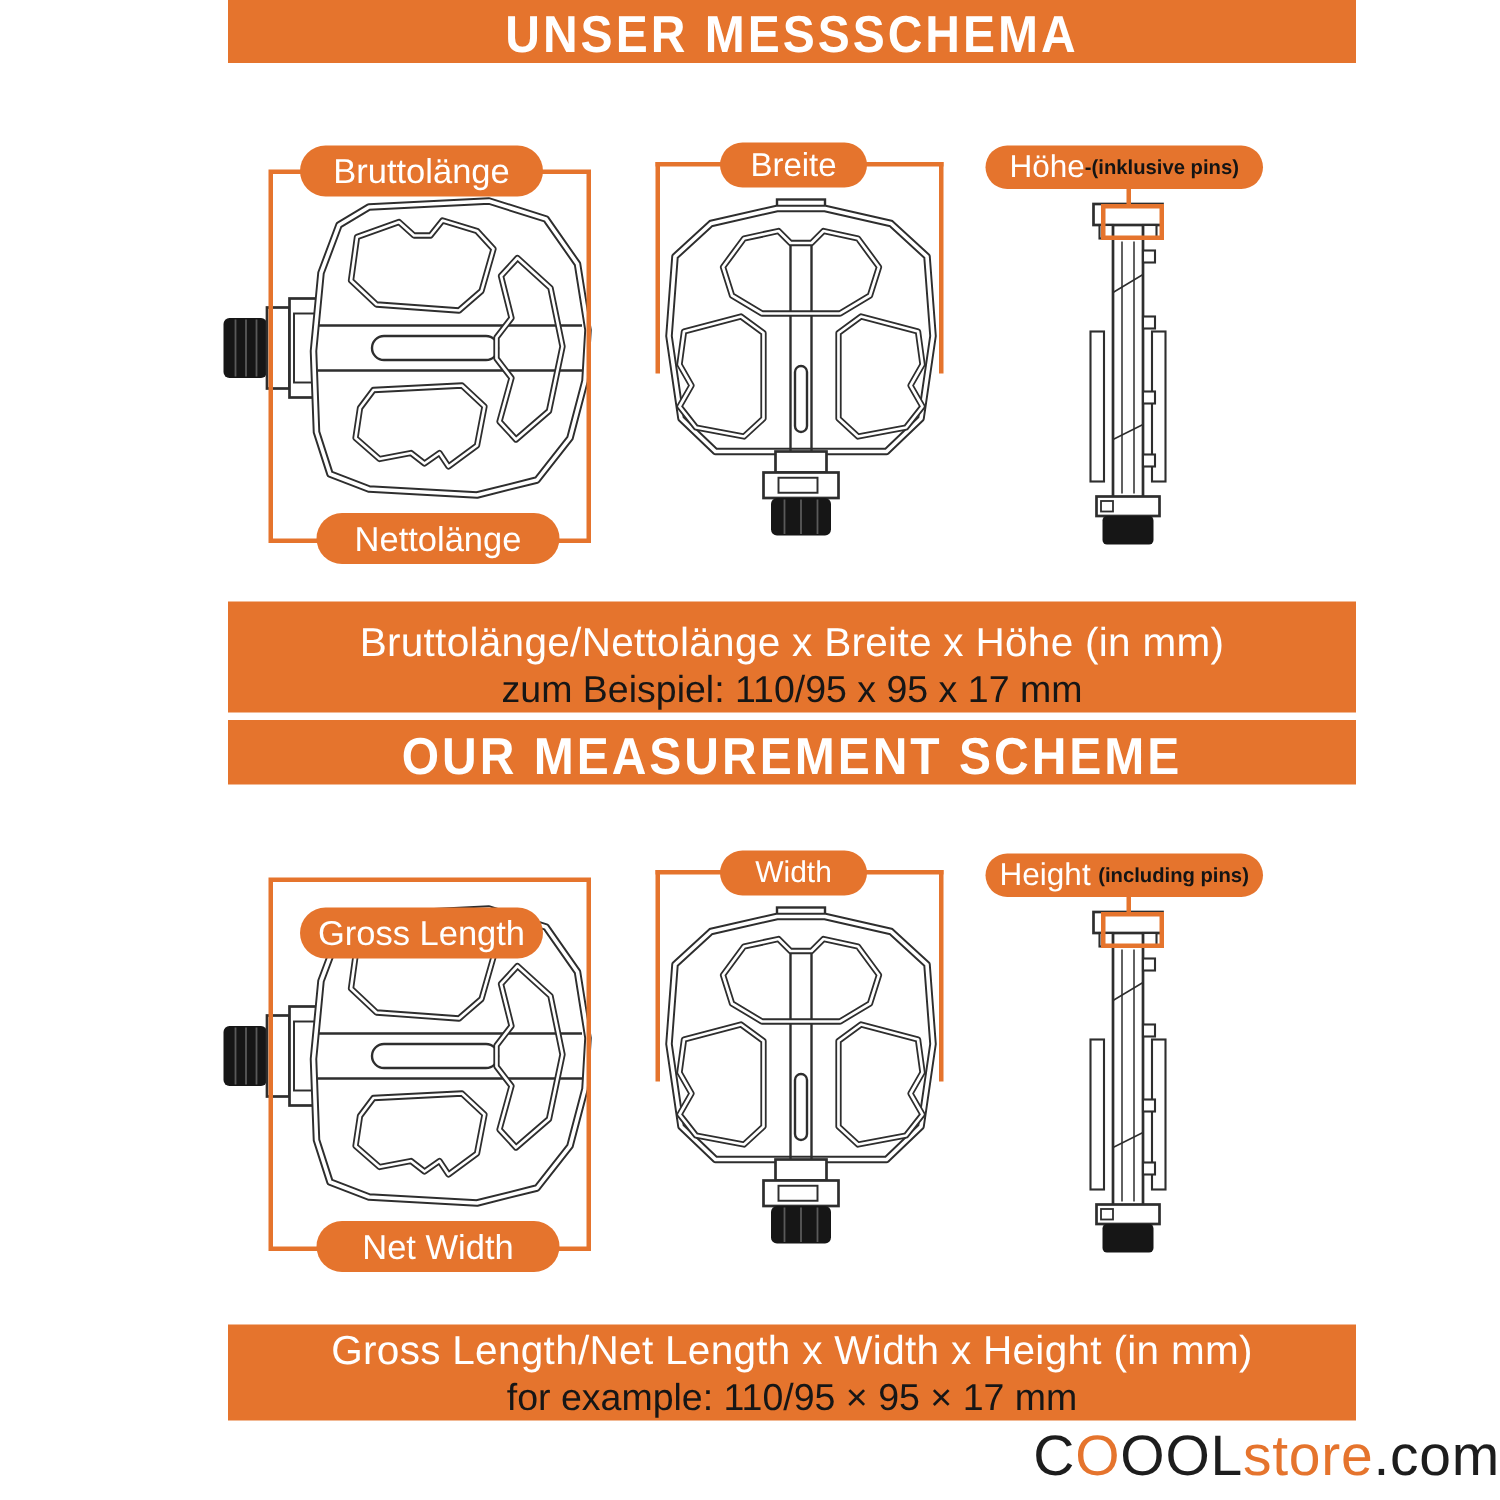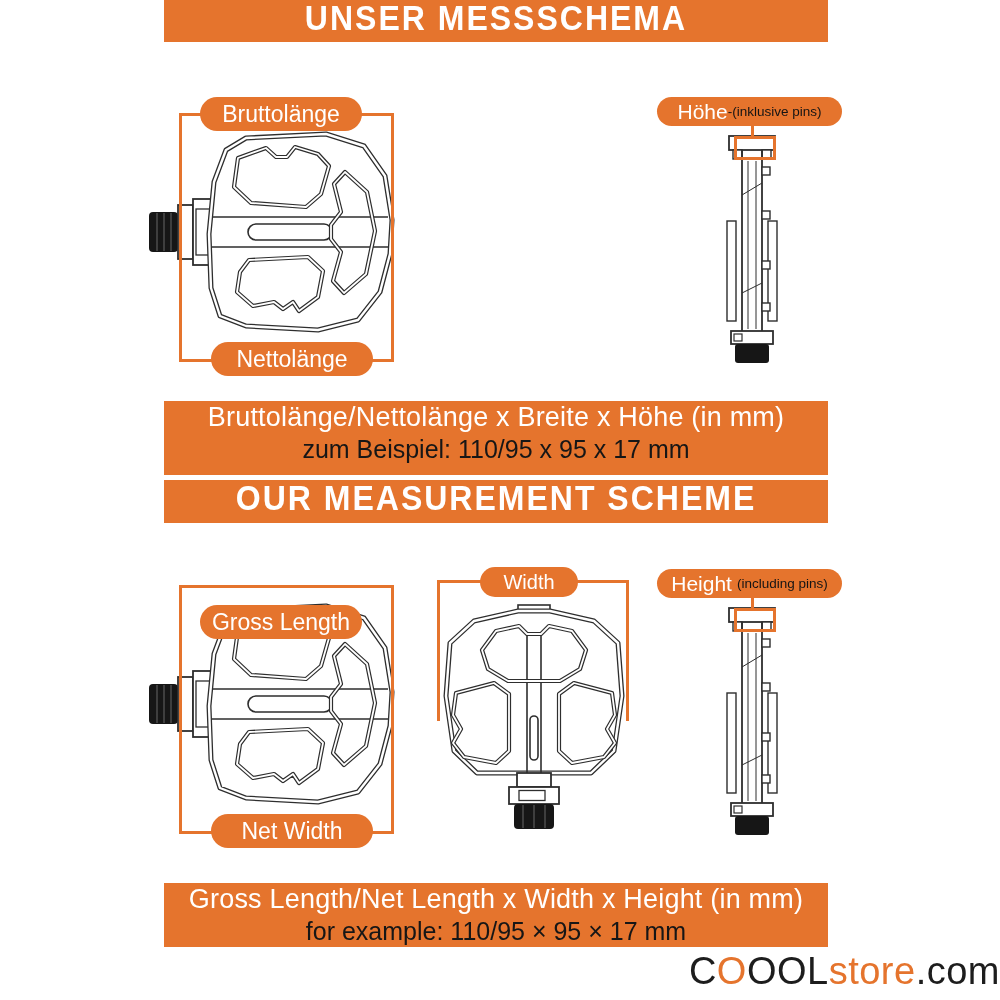--- a/index.html
+++ b/index.html
@@ -1,37 +1,37 @@
 <!DOCTYPE html>
 <html style="--accent: #E5742D;"><head>
 <meta charset="utf-8">
 <style>
   html,body{margin:0;padding:0;background:#fff;}
   .page{position:relative;width:1000px;height:1000px;background:#ffffff;overflow:hidden;
         font-family:"Liberation Sans",sans-serif;}
 
-  .banner{position:absolute;left:164px;width:664px;background:var(--accent);
-          display:flex;flex-direction:column;align-items:center;justify-content:flex-start;}
+  .banner{position:absolute;left:152px;width:752px;background:var(--accent);
+          display:flex;flex-direction:column;align-items:center;justify-content:flex-end;}
   .banner-heading span{color:#ffffff;font-weight:800;font-size:32px;letter-spacing:2px;
           transform:scaleY(1.08);white-space:nowrap;}
   .banner-formula .fl1{color:#ffffff;font-size:27px;letter-spacing:.2px;white-space:nowrap;line-height:1.22;}
   .banner-formula .fl2{color:#161616;font-size:25px;white-space:nowrap;line-height:1.2;}
 
   .figure{position:absolute;}
   .pedal-svg{position:absolute;z-index:1;}
   .bracket-full{position:absolute;border:3px solid var(--accent);z-index:2;}
   .bracket-topu{position:absolute;border-top:3px solid var(--accent);
                 border-left:3px solid var(--accent);border-right:3px solid var(--accent);z-index:2;}
   .bracket-small{position:absolute;border:3px solid var(--accent);z-index:2;}
   .connector{position:absolute;width:3px;background:var(--accent);z-index:2;}
 
   .pill{position:absolute;background:var(--accent);border-radius:999px;display:flex;
         align-items:center;justify-content:center;z-index:3;white-space:nowrap;}
   .pill .main{color:#fff;font-size:23px;}
-  .pill .note{color:#141414;font-weight:400;font-size:13.5px;}
+  .pill .note{color:#141414;font-weight:700;font-size:13.5px;}
 
   .logo{position:absolute;top:950px;left:0;width:1000px;text-align:right;
         font-size:38px;letter-spacing:.5px;color:#1d1d1d;}
   .logo .orange{color:var(--accent);}
 
   svg .ink{stroke:#2e2e2e;}
 </style>
 </head>
 <body>
 
@@ -113,20 +113,29 @@
       </svg>
     <div class="bracket-full" style="left:34px;top:21px;width:209px;height:243px;"></div>
     <div class="pill" style="left:66px;top:250px;width:162px;height:34px;">
       <span class="main">Nettolänge</span>
     </div>
     <div class="pill" style="left:55px;top:5px;width:162px;height:34px;">
       <span class="main">Bruttolänge</span>
     </div>
   </div>
 
+  <div class="figure" style="left:435px;top:92px;width:200px;height:270px;">
+    <svg class="pedal-svg" style="left:4px;top:40px;" width="190" height="228">
+        <use href="#pedal-front"></use>
+      </svg>
+    <div class="bracket-topu" style="left:2px;top:16px;width:186px;height:138px;"></div>
+    <div class="pill" style="left:45px;top:3px;width:98px;height:30px;">
+      <span class="main" style="font-size:22px;">Breite</span>
+    </div>
+  </div>
 
   <div class="figure" style="left:655px;top:92px;width:190px;height:280px;">
     <svg class="pedal-svg" style="left:69px;top:41px;" width="56" height="232">
         <use href="#pedal-side"></use>
       </svg>
     <div class="connector" style="left:96px;top:32px;height:13px;"></div>
     <div class="bracket-small" style="left:79px;top:44px;width:36px;height:18px;"></div>
     <div class="pill" style="left:2px;top:5px;width:185px;height:29px;">
       <span class="main" style="font-size:21px;">Höhe</span>
         <span class="note">-(inklusive pins)</span>

